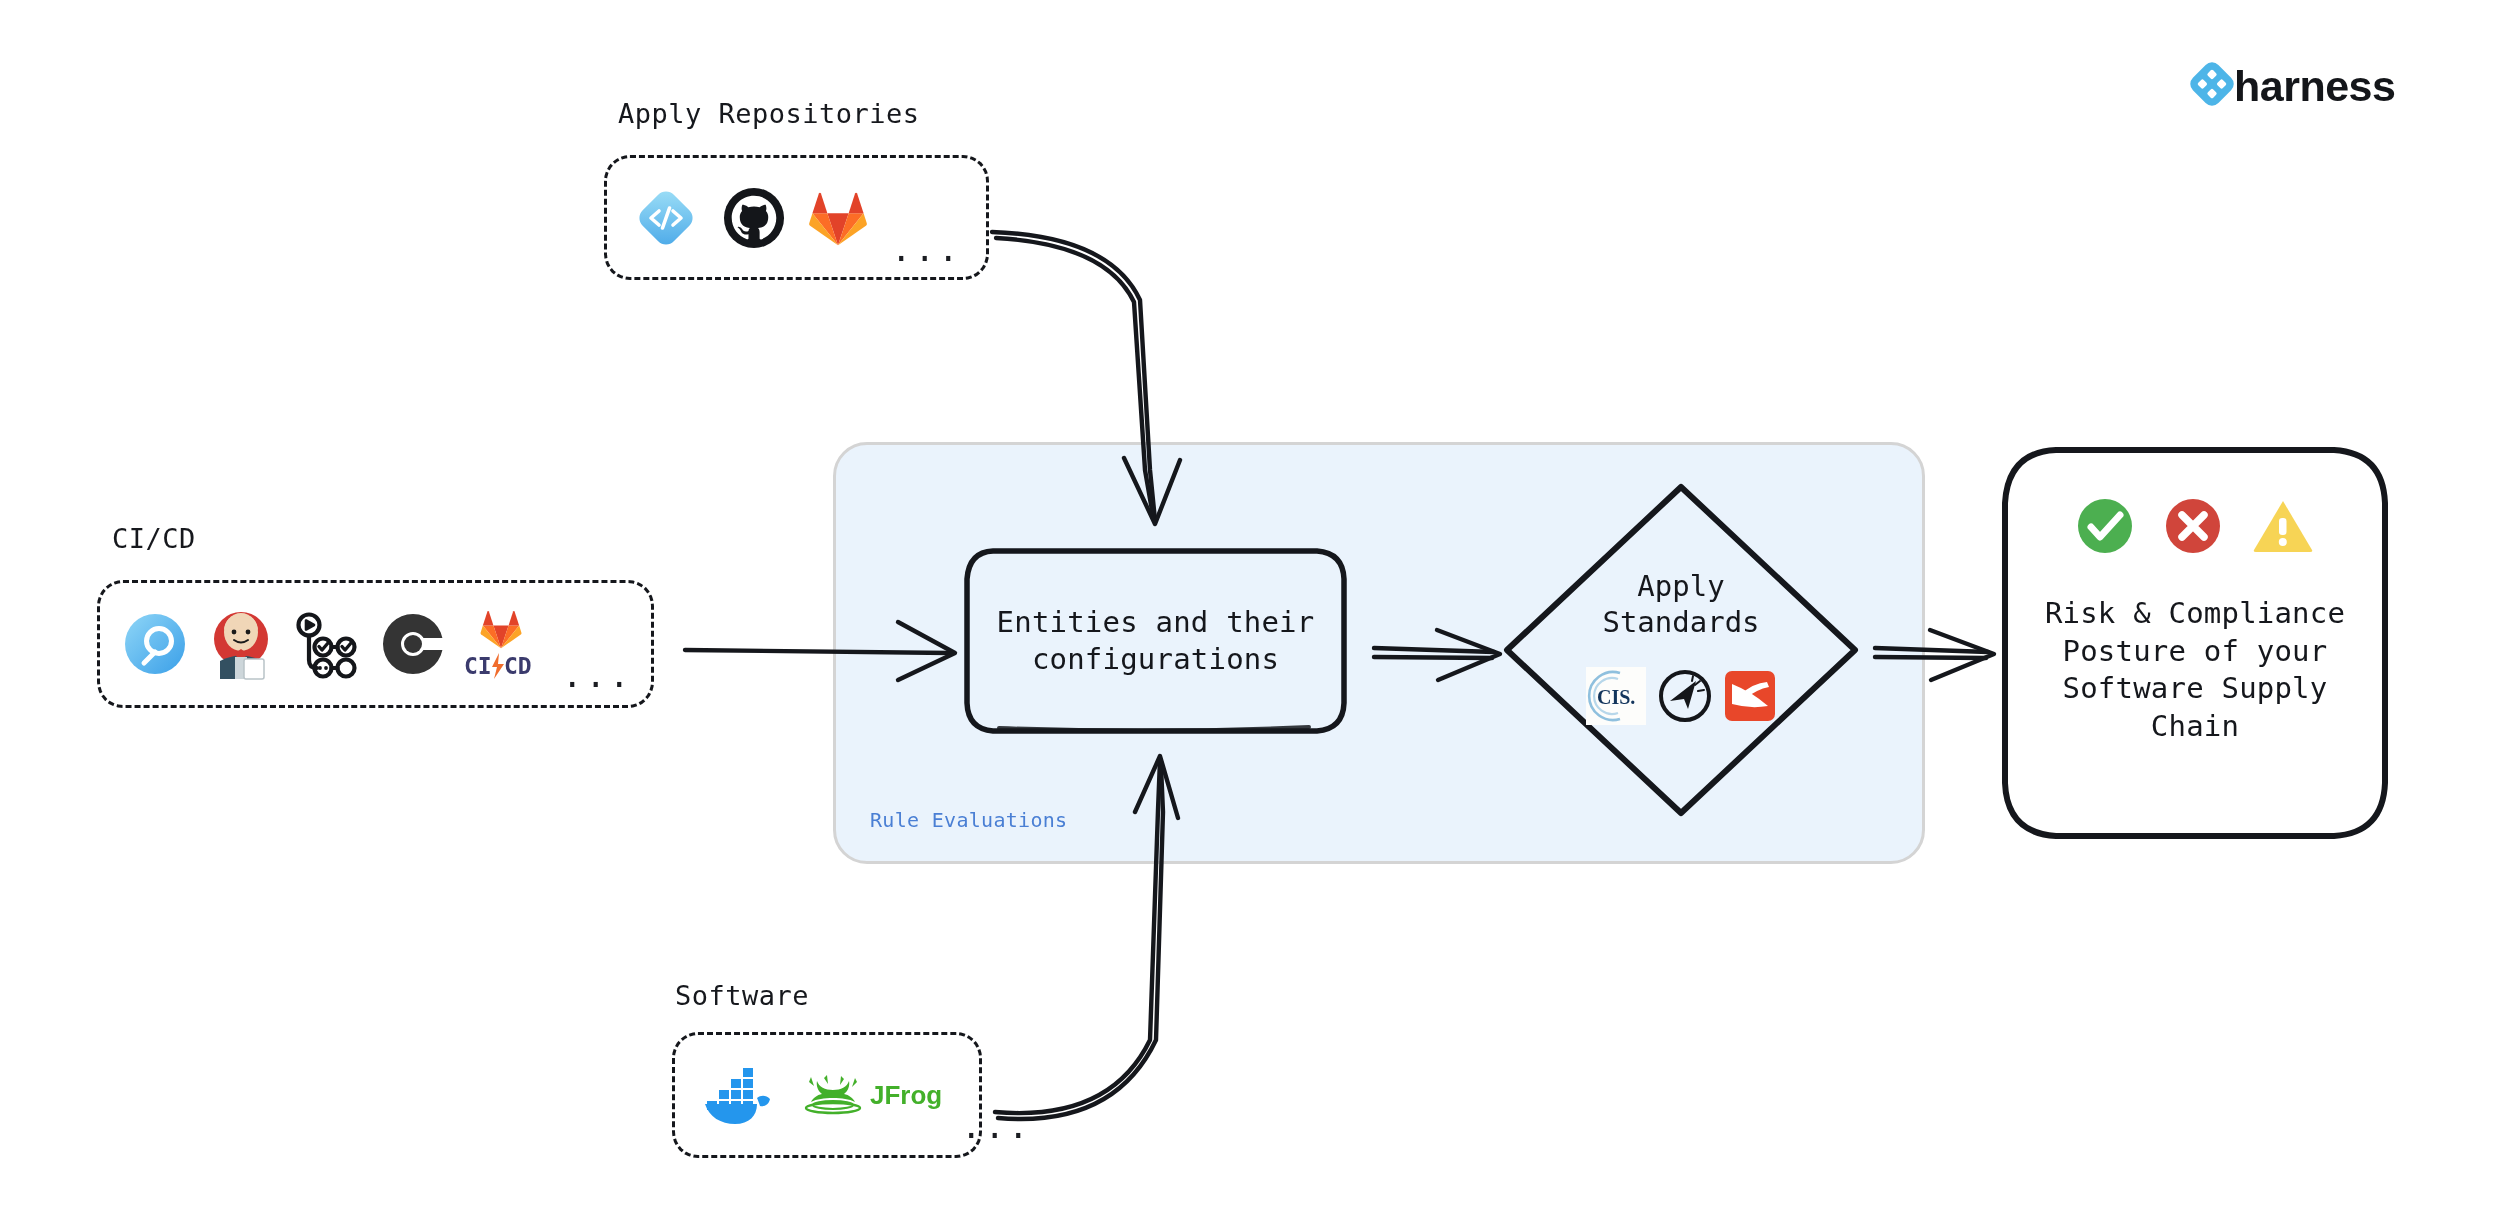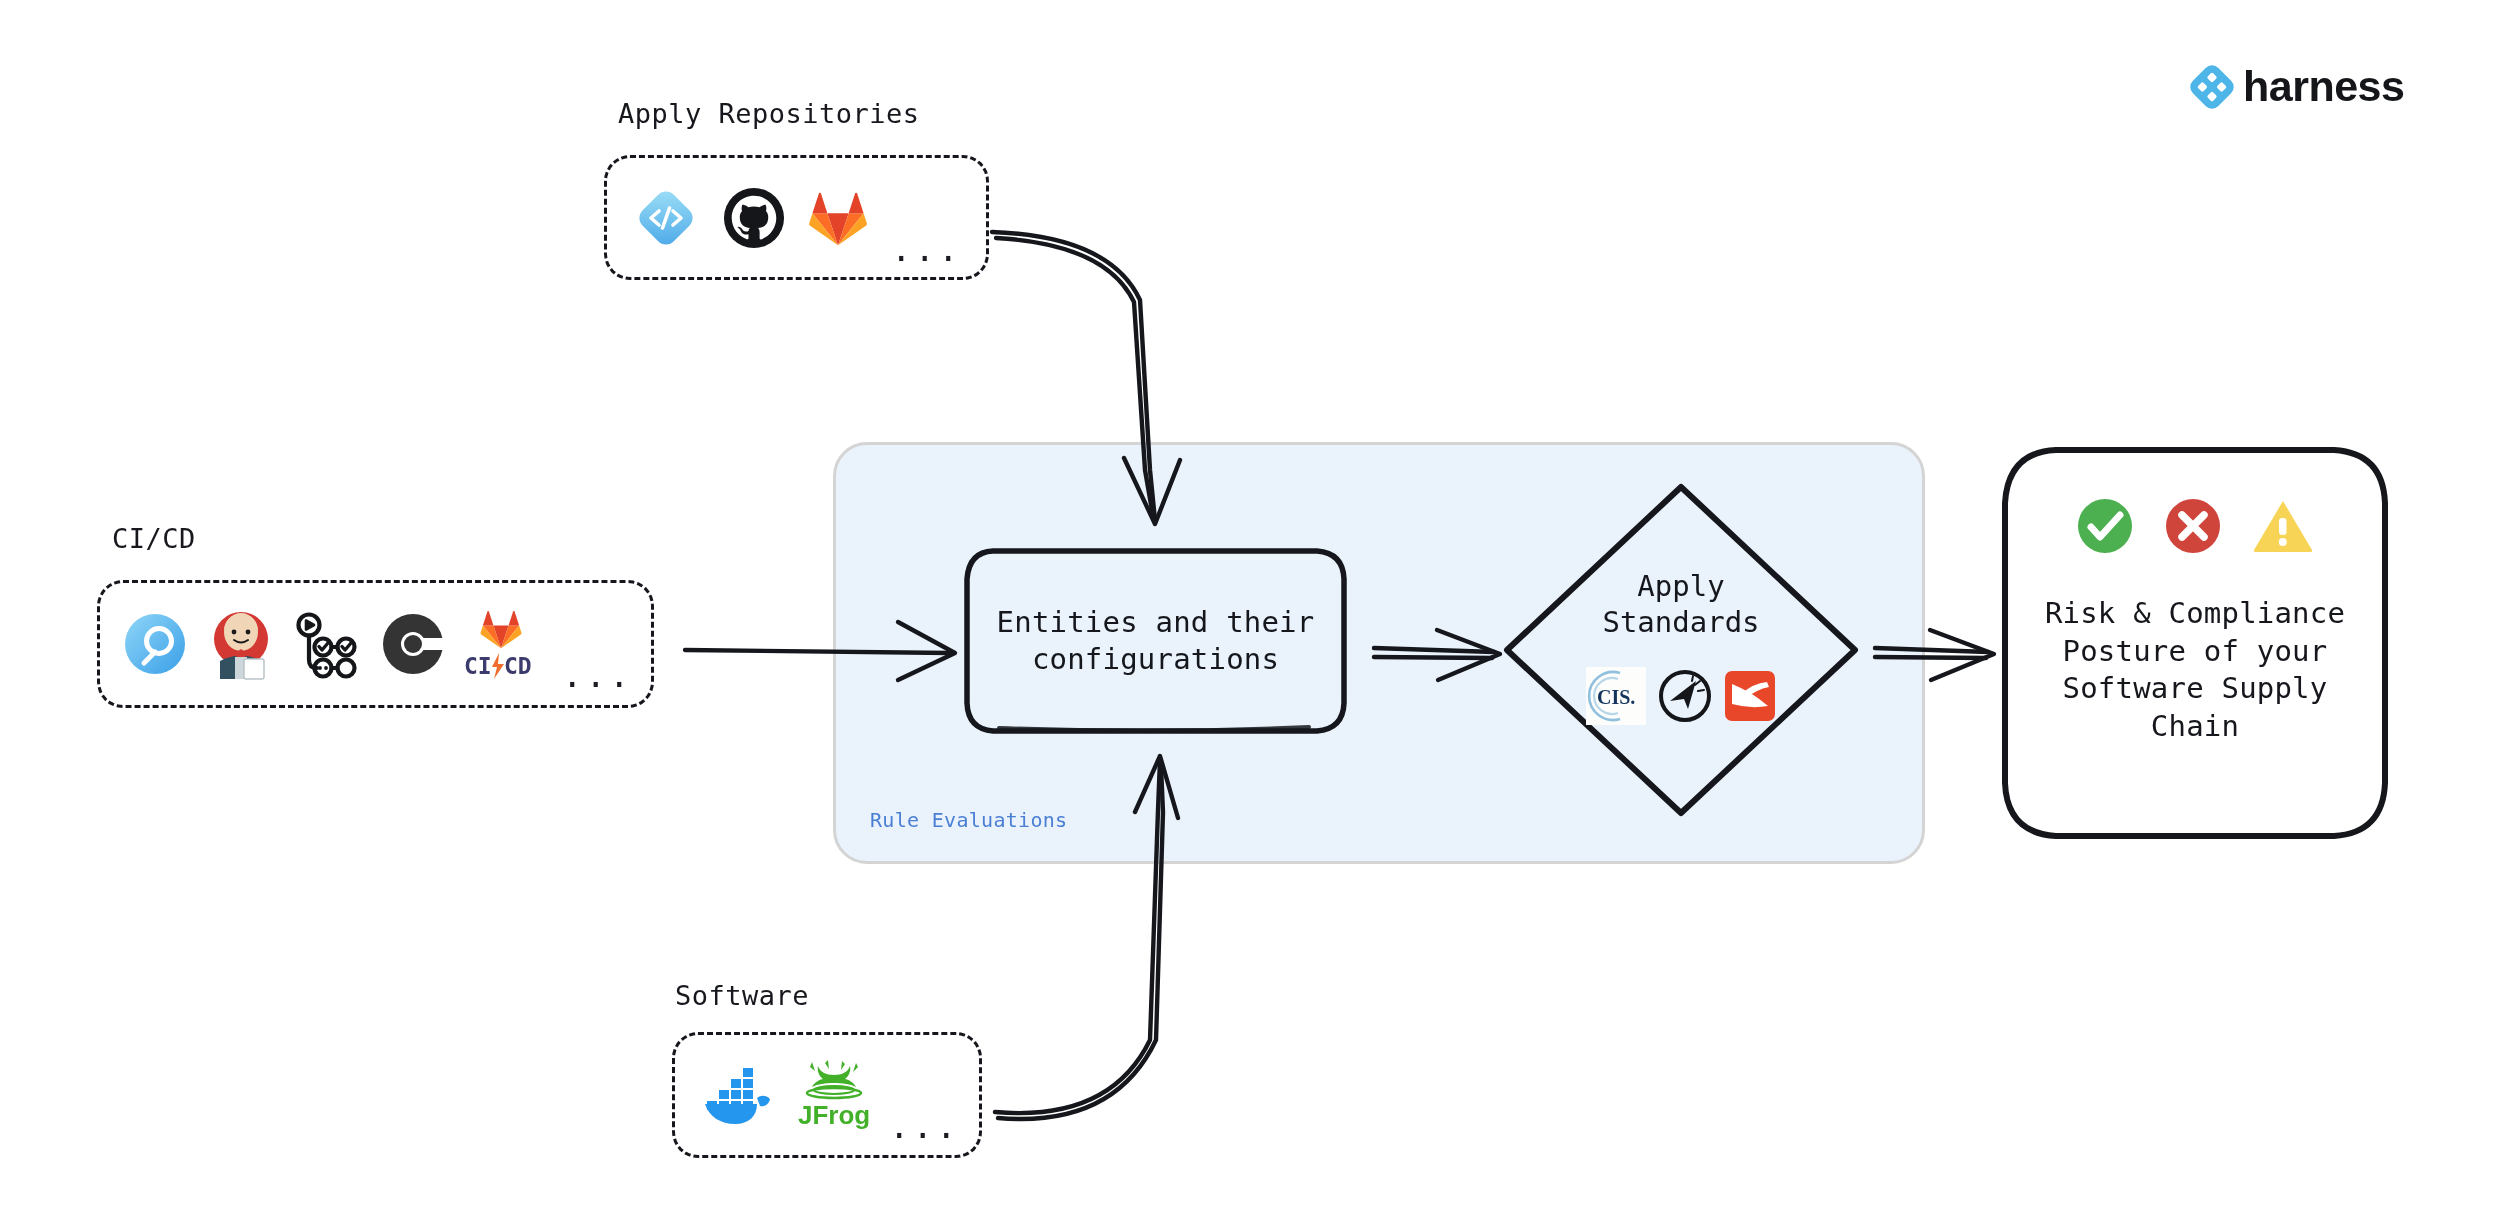--- a/index.html
+++ b/index.html
@@ -64,21 +64,21 @@
   }
 
   
   #out-text{
     font-family:"DejaVu Sans Mono", monospace;
     font-size:29px;line-height:1.3;color:#15171c;text-align:center;
     white-space:pre-line;letter-spacing:.2px;
   }
 
   
-  #brand{display:flex;align-items:center;gap:9px;}
+  #brand{display:flex;align-items:flex-start;}
   #brand .word{
     font-family:"Liberation Sans", sans-serif;
     font-size:43px;font-weight:700;color:#14161a;letter-spacing:-.5px;
   }
 
   svg{display:block;overflow:visible;}
 </style>
 </head>
 <body>
 
@@ -224,21 +224,21 @@
           <rect x="42" y="4" width="10" height="9"></rect>
           <rect x="6" y="37" width="10" height="9"></rect>
           <rect x="18" y="37" width="10" height="9"></rect>
           <rect x="30" y="37" width="10" height="9"></rect>
           <rect x="42" y="37" width="10" height="9"></rect>
         </g>
         <path fill="#2496ed" d="M4 40h52c0 12-8 20-22 20C20 60 8 53 4 40z"></path>
         <path fill="#2496ed" d="M56 34c4-3 9-3 13 1-1 5-5 8-10 7-1-3-2-6-3-8z"></path>
       </svg>
 
-      <div style="display:flex;flex-direction:column;align-items:center;">
+      <div style="display:flex;flex-direction:row;align-items:center;">
         <svg width="72" height="40" viewBox="0 0 72 40">
           <g fill="#43b02a">
             <path d="M20 6c2 6 8 9 16 9s14-3 16-9c1 5-1 10-5 13 5 1 9 4 11 8-6-3-13-4-22-4s-16 1-22 4c2-4 6-7 11-8-4-3-6-8-5-13z"></path>
             <path d="M14 2l3 9-5-4zM30 0l1 9-4-6zM44 1l-1 9 4-6zM58 3l-3 9 5-5z"></path>
             <ellipse cx="36" cy="33" rx="27" ry="5" fill="none" stroke="#43b02a" stroke-width="2.4"></ellipse>
             <ellipse cx="36" cy="30" rx="20" ry="4" fill="none" stroke="#43b02a" stroke-width="2"></ellipse>
           </g>
         </svg>
         <svg width="74" height="30" viewBox="0 0 74 30">
           <text x="1" y="24" font-family="Liberation Sans, sans-serif" font-size="26" font-weight="bold" fill="#43b02a">JFrog</text>

